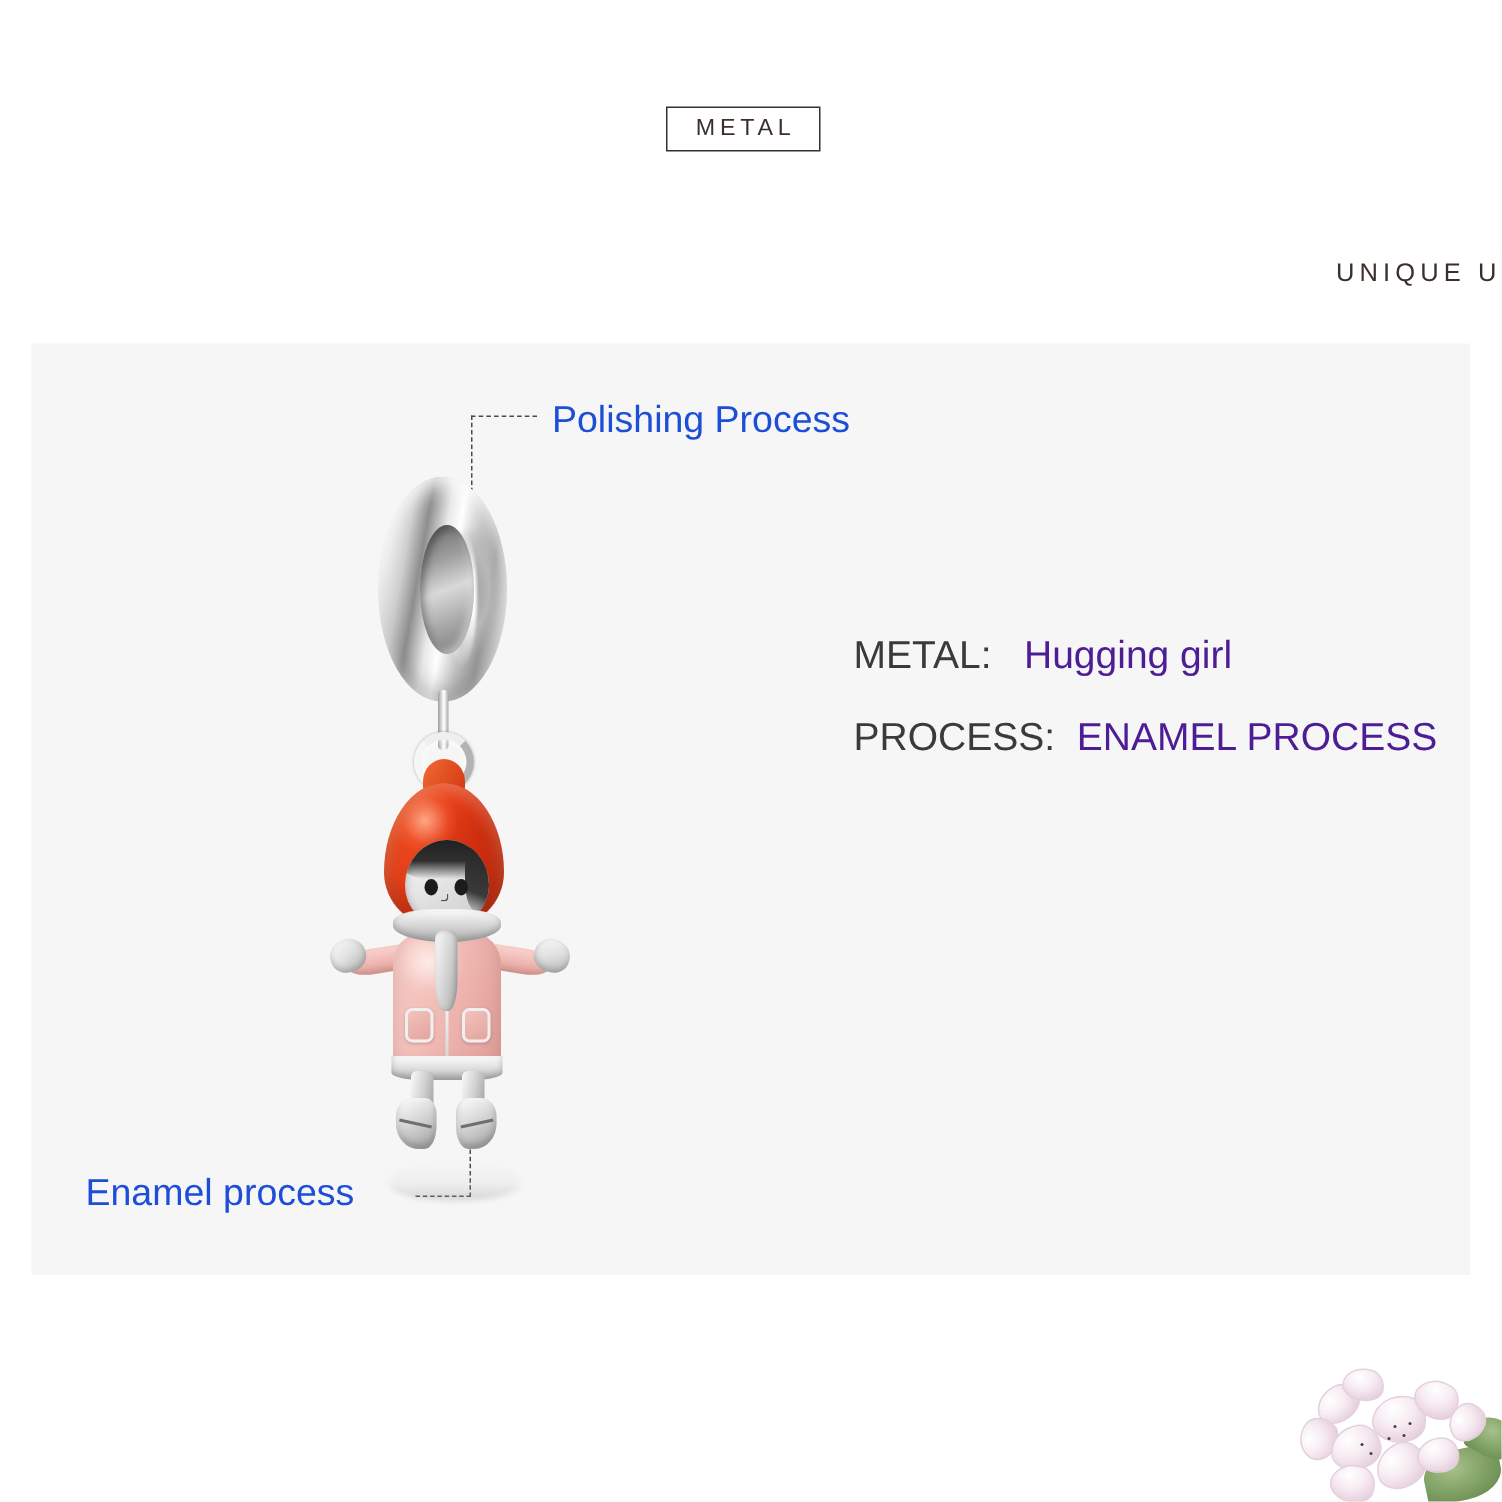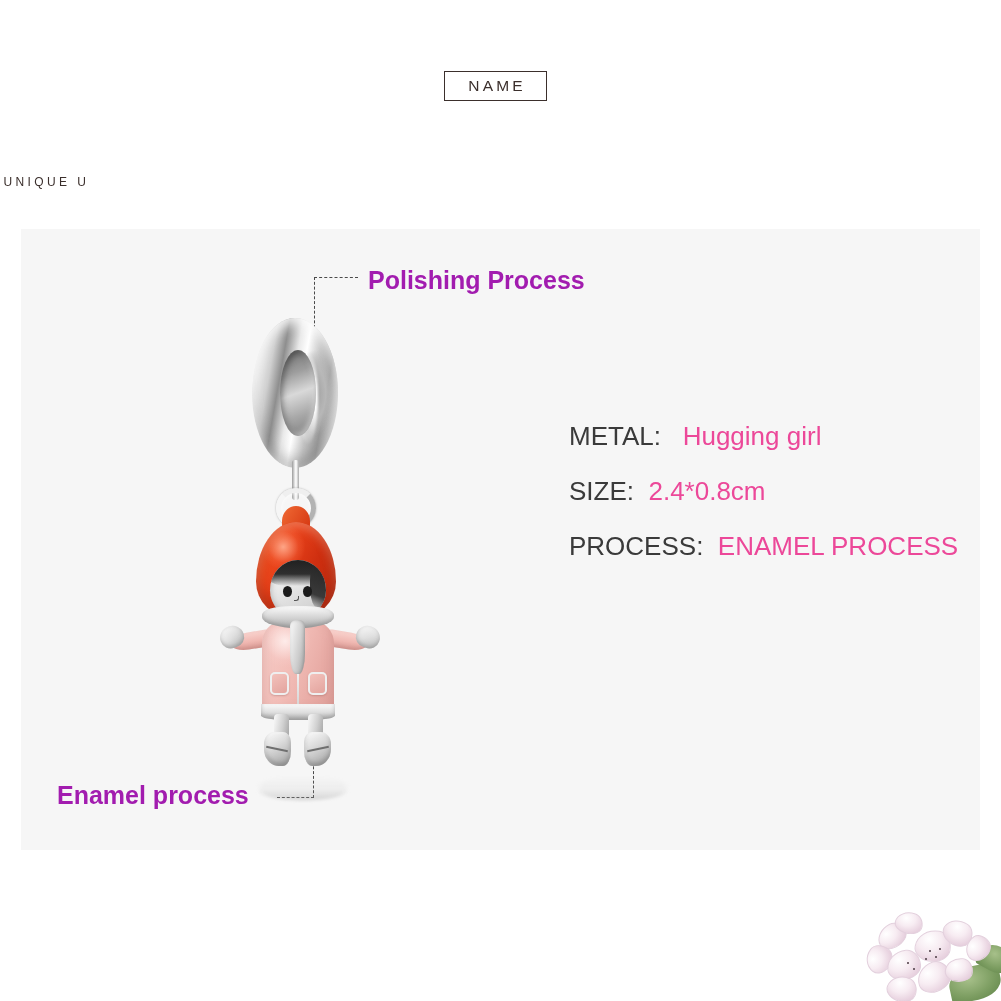--- a/index.html
+++ b/index.html
@@ -24,35 +24,35 @@
     text-indent: 3.2px; font-weight: 400;
   }
   .info-title {
     position: absolute; left: 0; top: 113px; width: 1001px;
     text-align: center;
     font-size: 40px; letter-spacing: 9.5px; color: #2a1f1d;
     text-indent: 9.5px; font-weight: 400; line-height: 50px;
   }
   .info-sub {
     position: absolute; left: 0; top: 170px; width: 1001px;
-    text-align: left;
-    font-size: 12px; letter-spacing: 3.4px; color: #3b2f2c;
+    text-align: right;
+    font-size: 17px; letter-spacing: 3.4px; color: #3b2f2c;
     text-indent: 3.4px; font-weight: 400; line-height: 24px;
   }
 
   
   .panel {
     position: absolute; left: 21px; top: 229px;
     width: 959px; height: 621px;
     background: #f6f6f6;
   }
 
   
   .callout-label {
-    position: absolute; color: #a21caf; font-weight: 700;
+    position: absolute; color: #1d4ed8; font-weight: 400;
     white-space: nowrap;
   }
   .lbl-polishing { left: 368px; top: 265px; font-size: 25px; line-height: 30px; }
   .lbl-enamel    { left: 57px;  top: 780px; font-size: 25px; line-height: 30px; }
 
   .leader { position: absolute; }
   .leader .seg-h {
     position: absolute; height: 0;
     border-top: 1.6px dashed #4a4a4a;
   }
@@ -68,21 +68,21 @@
   #leader-enamel .seg-h { left: 277px; top: 797px; width: 37px; }
   #leader-enamel .seg-v { left: 313px; top: 752px; height: 46px; }
 
   
   .specs { position: absolute; left: 569px; top: 409px; width: 400px; }
   .spec-row {
     display: block; white-space: nowrap;
     font-size: 26px; line-height: 55px; color: #3a3a3a; font-weight: 400;
   }
   .spec-key { color: #3a3a3a; }
-  .spec-val { color: #ec4899; }
+  .spec-val { color: #4c1d95; }
 
   
   .charm { position: absolute; left: 218px; top: 300px; width: 190px; height: 500px; }
 
   
   .bail {
     position: absolute; left: 34px; top: 18px;
     width: 86px; height: 150px;
     border-radius: 50% / 50%;
     background:
@@ -306,21 +306,21 @@
     background: #4a3a42;
   }
 </style>
 </head>
 <body>
 
 <div id="page">
 
   <div class="header">
     <div class="size-box">
-      <span class="size-box-label">NAME</span>
+      <span class="size-box-label">METAL</span>
     </div>
     <div class="info-sub">UNIQUE U</div>
   </div>
 
   <div class="panel"></div>
 
   <div class="leader" id="leader-polishing">
     <div class="seg-h"></div>
     <div class="seg-v"></div>
   </div>
@@ -373,24 +373,20 @@
     <div class="boot-line l"></div>
     <div class="boot-line r"></div>
 
     <div class="reflection"></div>
   </div>
 
   <div class="specs">
     <div class="spec-row">
       <span class="spec-key">METAL:</span>
       &nbsp;&nbsp;<span class="spec-val">Hugging girl</span>
-    </div>
-    <div class="spec-row">
-      <span class="spec-key">SIZE:</span>
-      &nbsp;<span class="spec-val">2.4*0.8cm</span>
     </div>
     <div class="spec-row">
       <span class="spec-key">PROCESS:</span>
       &nbsp;<span class="spec-val">ENAMEL PROCESS</span>
     </div>
   </div>
 
   <div class="blossom">
     <div class="leaf" style="left:88px; top:60px; width:52px; height:34px; transform:rotate(-12deg);"></div>
     <div class="leaf" style="left:118px; top:40px; width:34px; height:26px; transform:rotate(28deg);"></div>

